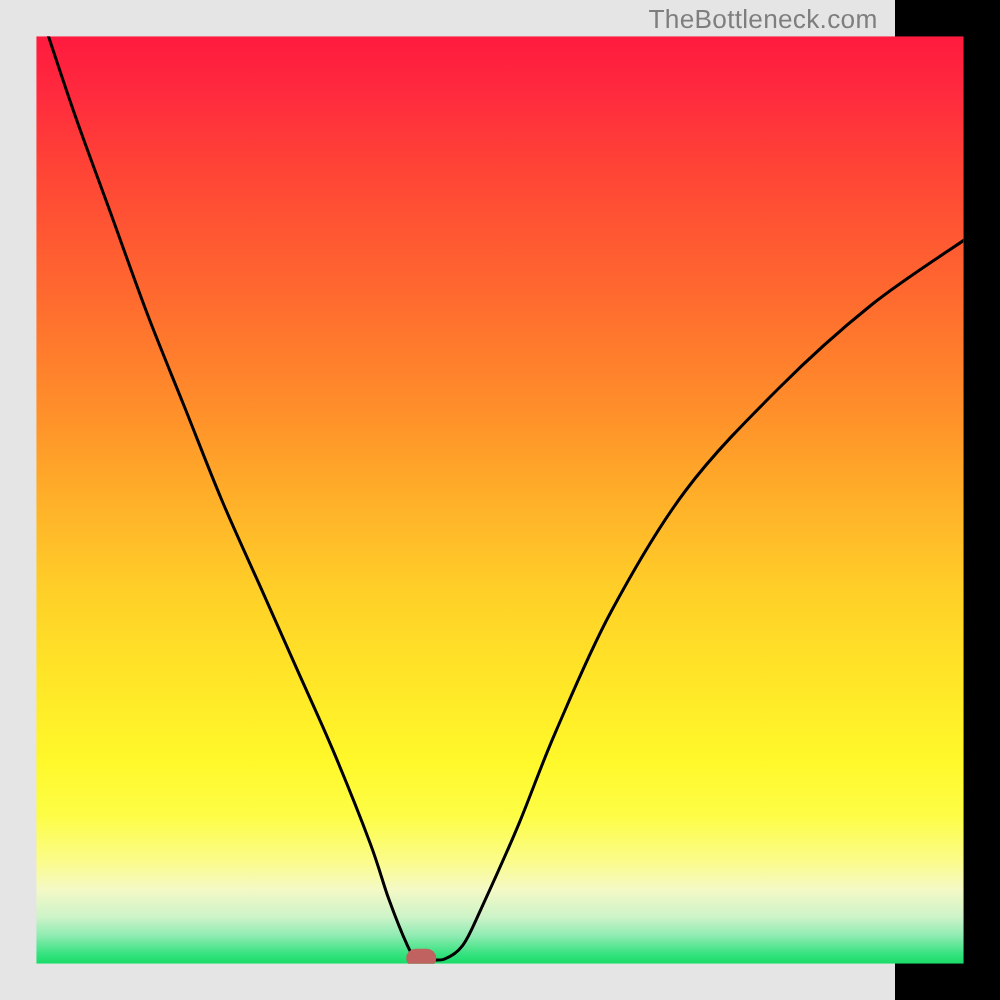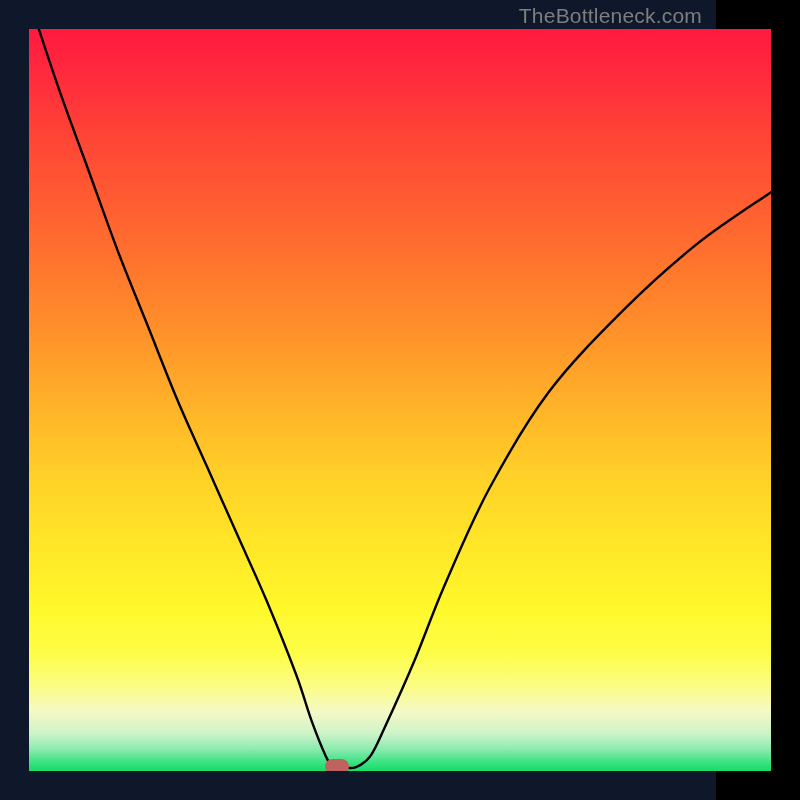--- a/index.html
+++ b/index.html
@@ -8,21 +8,21 @@
     width: 800px;
     height: 800px;
     overflow: hidden;
     background: #000;
     font-family: Arial, Helvetica, sans-serif;
   }
   .frame {
     position: relative;
     width: 716px;
     height: 800px;
-    background: #0f172a;
+    background: #e5e5e5;
   }
   .plot-area {
     position: absolute;
     left: 29px;
     top: 29px;
     width: 742px;
     height: 742px;
     overflow: hidden;
   }
   .gradient {

